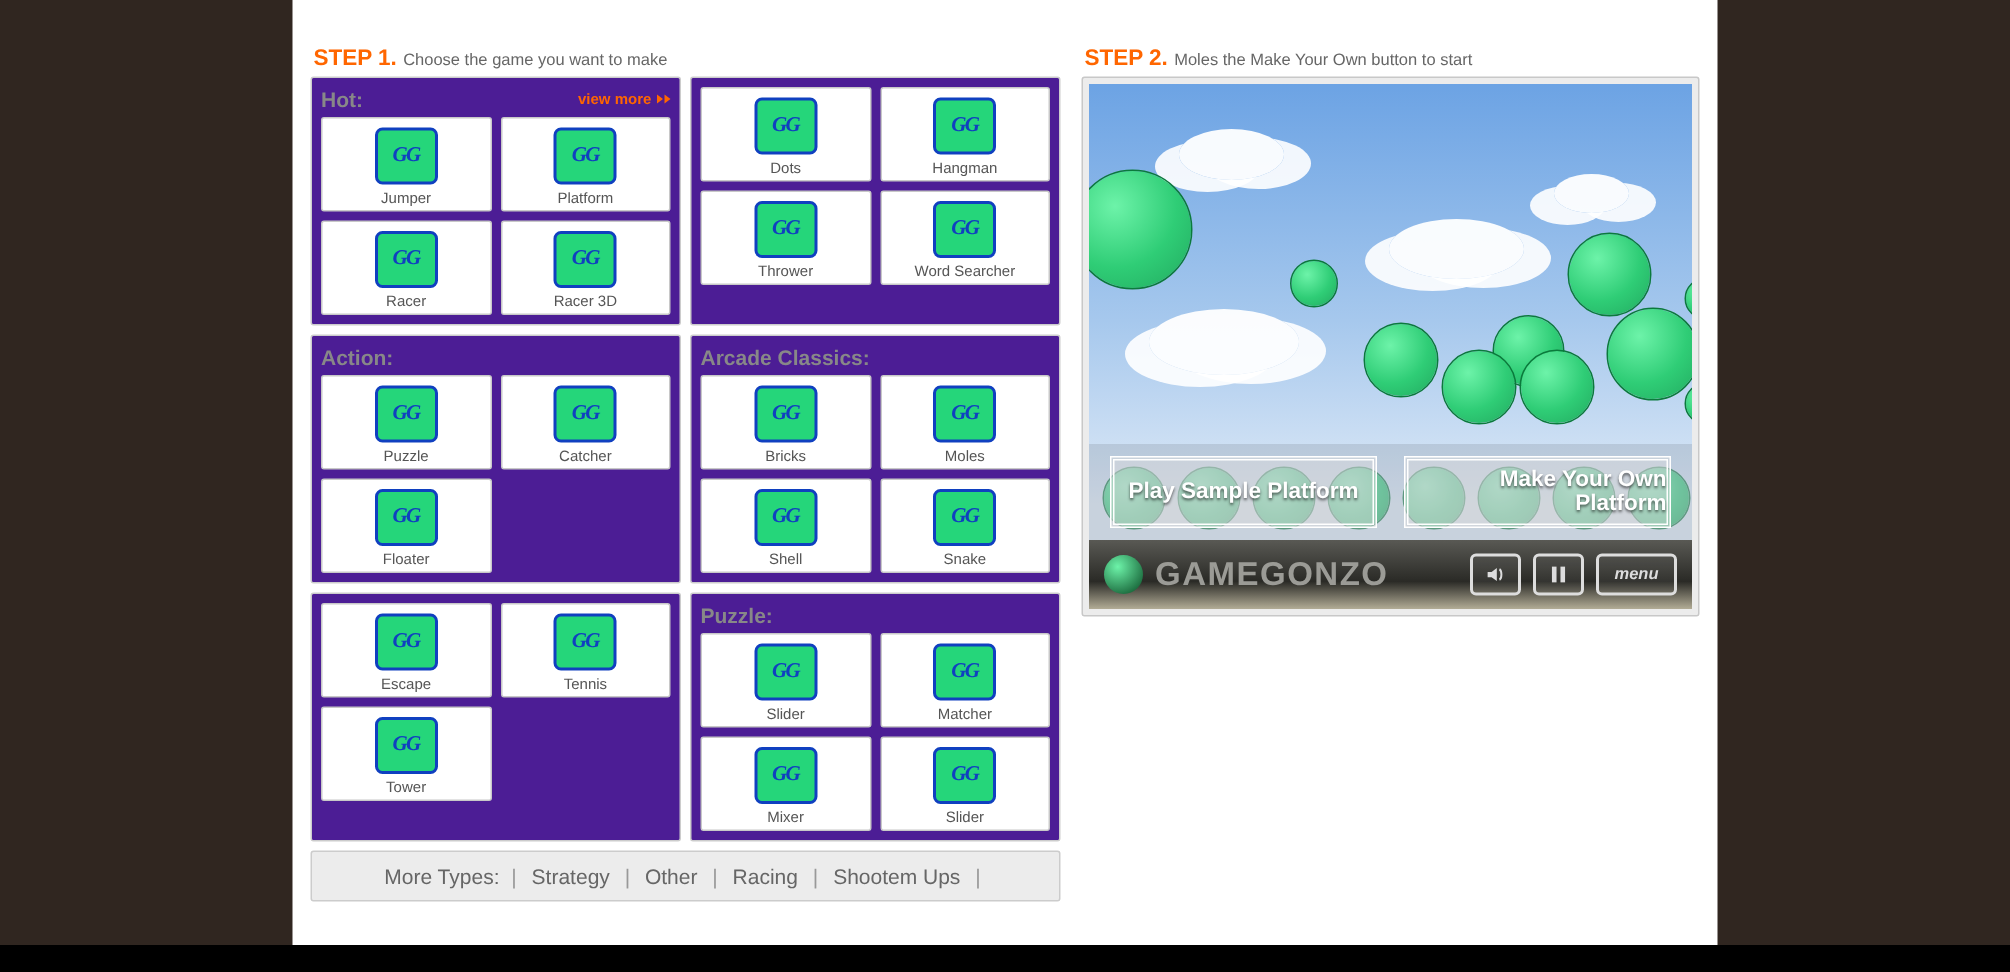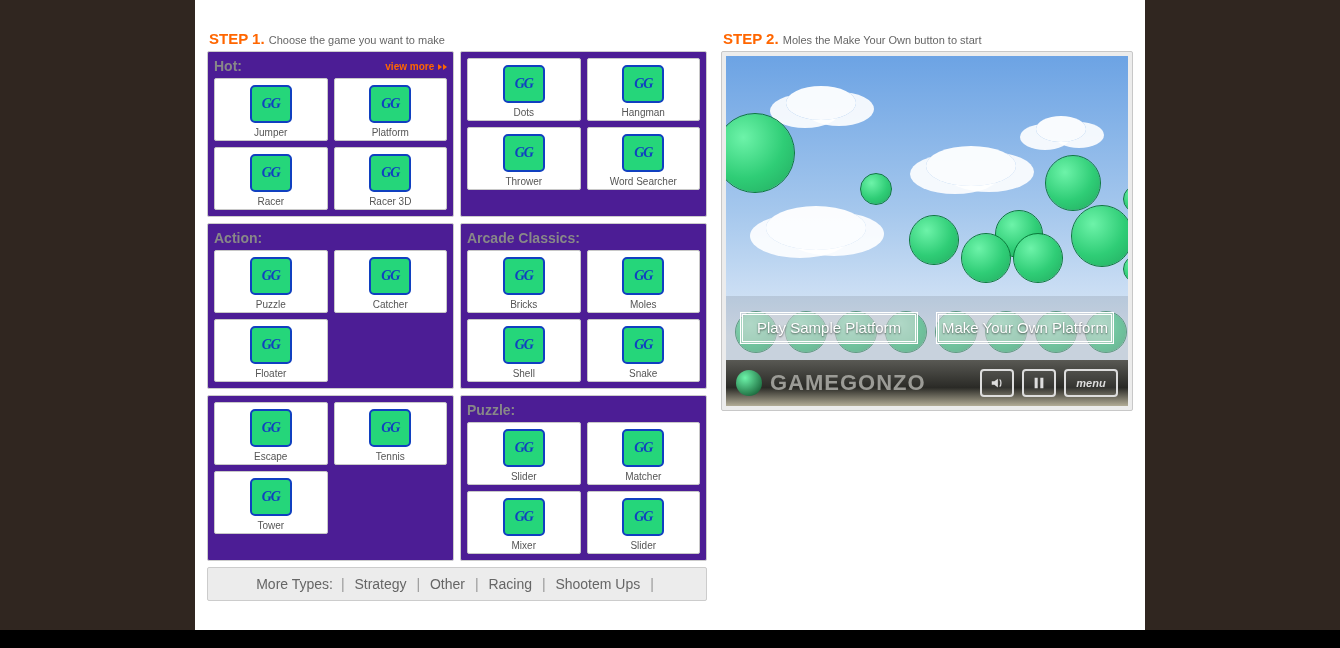--- a/index.html
+++ b/index.html
@@ -138,24 +138,24 @@
     background: radial-gradient(circle at 35% 30%, #6df3a9 0%, #2fcd76 55%, #22a95f 100%);
     outline: 1px solid #0b7a3c;
   }
   .preview-bar {
     position:absolute; left:0; bottom:46px; width:100%; height:64px;
     background: rgba(0,0,0,0.1);
     display:flex; align-items:center; justify-content:center; gap:18px;
     padding: 0 14px;
   }
   .pv-btn {
-    flex:1; height:32px;
+    flex:1; height:48px;
     background: rgba(220,220,220,0.45);
     border: 3px double #fff;
-    color:#fff; font-weight:normal; font-size:15px;
+    color:#fff; font-weight:bold; font-size:15px;
     display:flex; align-items:center; justify-content:center; text-align:right;
     text-shadow: 0 1px 2px rgba(0,0,0,0.6);
     cursor:pointer; line-height:1.1;
   }
   .brand-bar {
     position:absolute; left:0; bottom:0; width:100%; height:46px;
     background: linear-gradient(180deg,#595954 0%, #2a2a26 60%, #b2ac96 100%);
     display:flex; align-items:center; padding:0 10px; gap:8px;
   }
   .brand-ball {

